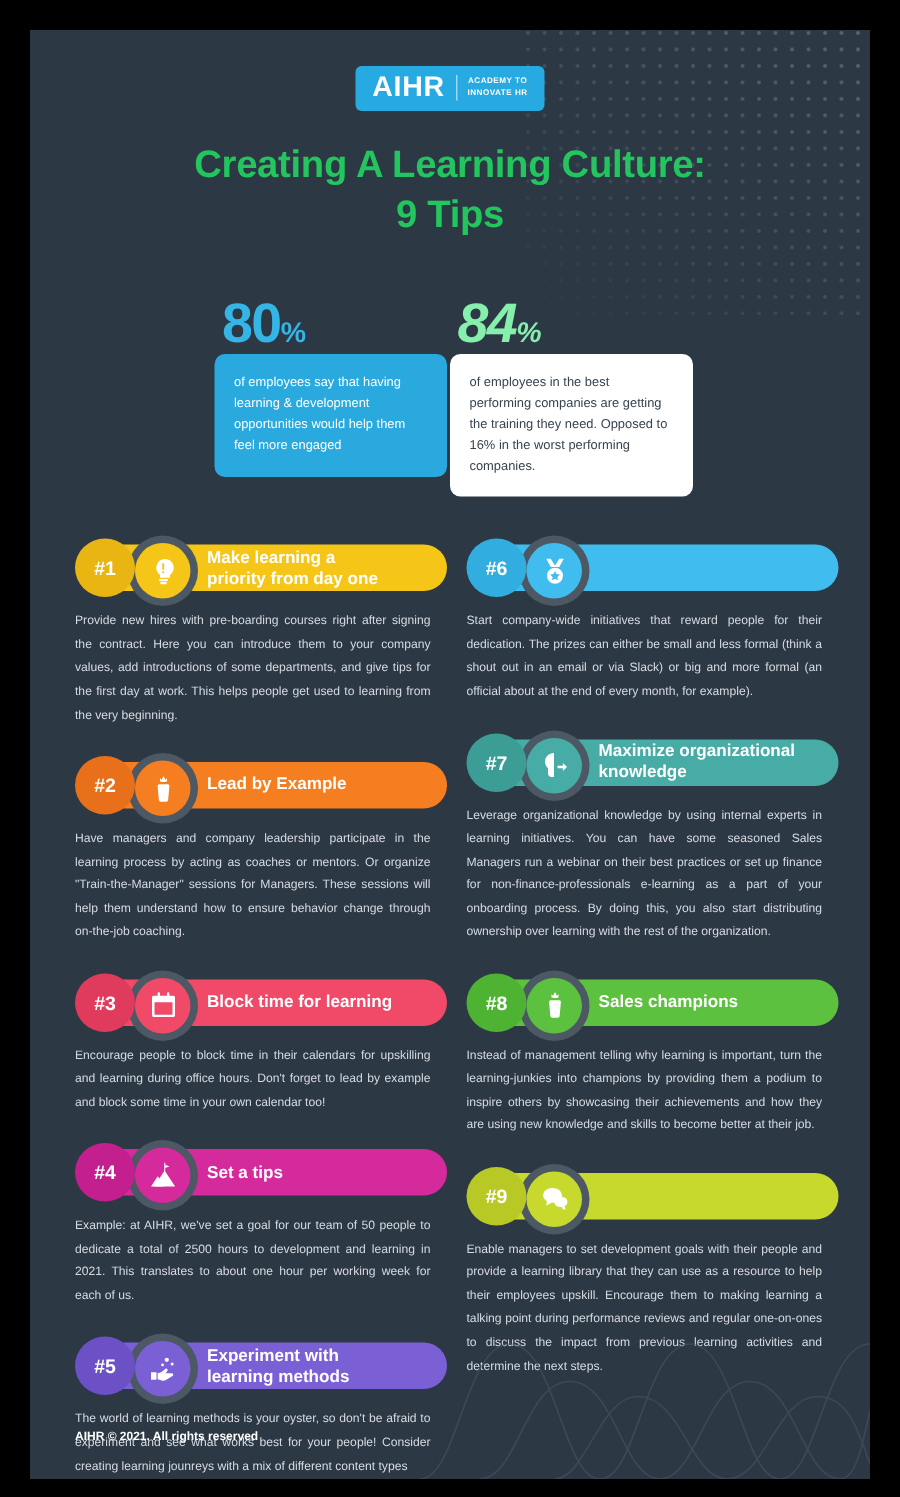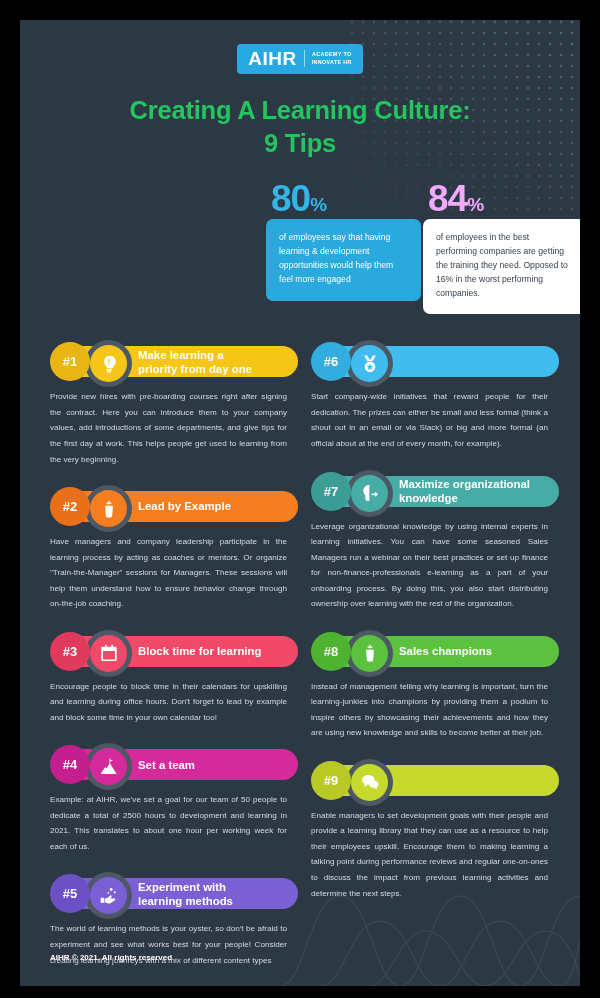--- a/index.html
+++ b/index.html
@@ -37,35 +37,35 @@
     color: #ffffff; font-size: 5.4px; font-weight: bold;
     line-height: 1.45; letter-spacing: .35px; text-transform: uppercase;
   }
   h1.title {
     color: #22c55e; text-align: center; font-size: 25.5px;
     font-weight: bold; line-height: 1.29; letter-spacing: -.2px;
     margin-top: 20px;
   }
 
   
-  .stats { display: flex; justify-content: flex-end; margin-top: 22px; }
+  .stats { display: flex; justify-content: center; margin-top: 39px; }
   .stat { position: relative; width: 157px; }
   .stat .num {
     font-size: 37px; font-weight: bold; line-height: .92;
     letter-spacing: -1px; padding-left: 5px;
   }
   .stat .num .pct { font-size: 19px; font-weight: bold; letter-spacing: 0; }
   .stat .card {
     margin-top: 3px; border-radius: 7px;
     padding: 12px 13px 14px 13px;
     font-size: 8.6px; line-height: 1.62;
   }
   .stat.cyan .num { color: #35b5e5; }
   .stat.cyan .card { background: #29a9dd; color: #ffffff; width: 155px; }
-  .stat.white .num { color: #f0abfc; }
+  .stat.white .num { color: #86efac; font-style: italic; }
   .stat.white .card { background: #ffffff; color: #37434f; width: 162px; }
 
   
   .columns { display: flex; gap: 22px; padding: 0 30px; margin-top: 28px; }
   .col { width: 248px; }
   .tip { margin-bottom: 20px; }
   .tip-head { position: relative; height: 39px; }
   .bar {
     position: absolute; left: 5px; top: 4px;
     width: 243px; height: 31px; border-radius: 16px;
@@ -218,21 +218,21 @@
             <div class="ring"></div>
             <div class="badge" style="background: rgb(196, 31, 142);">#4</div>
             <div class="icon-circle" style="background: rgb(212, 42, 156);">
               <svg viewBox="0 0 24 24" fill="#fff">
                 <path d="M13.4 1.4v4.2l3.3-1.3-3.3-1.3z"></path>
                 <path d="M12.6 1.4h.8v7h-.8z"></path>
                 <path d="M12.9 7.6l8.4 12.8H4.4z"></path>
                 <path d="M7.4 12.1l5.4 8.3H2z"></path>
               </svg>
             </div>
-            <div class="tip-title">Set a team</div>
+            <div class="tip-title">Set a tips</div>
           </div>
           <div class="tip-body">Example: at AIHR, we've set a goal for our team of 50 people to dedicate a total of 2500 hours to development and learning in 2021. This translates to about one hour per working week for each of us.</div>
         </div>
         <div class="tip">
           <div class="tip-head">
             <div class="bar" style="background: rgb(123, 95, 212);"></div>
             <div class="ring"></div>
             <div class="badge" style="background: rgb(108, 80, 198);">#5</div>
             <div class="icon-circle" style="background: rgb(123, 95, 212);">
               <svg viewBox="0 0 24 24" fill="#fff">

